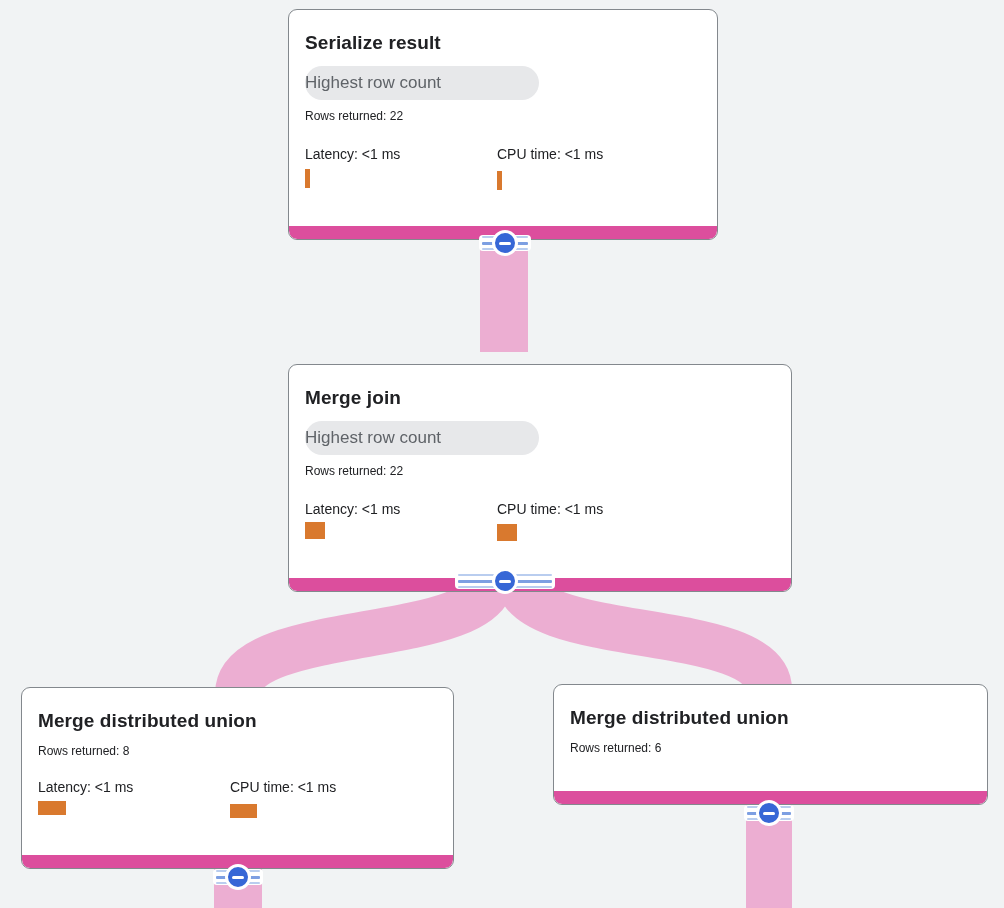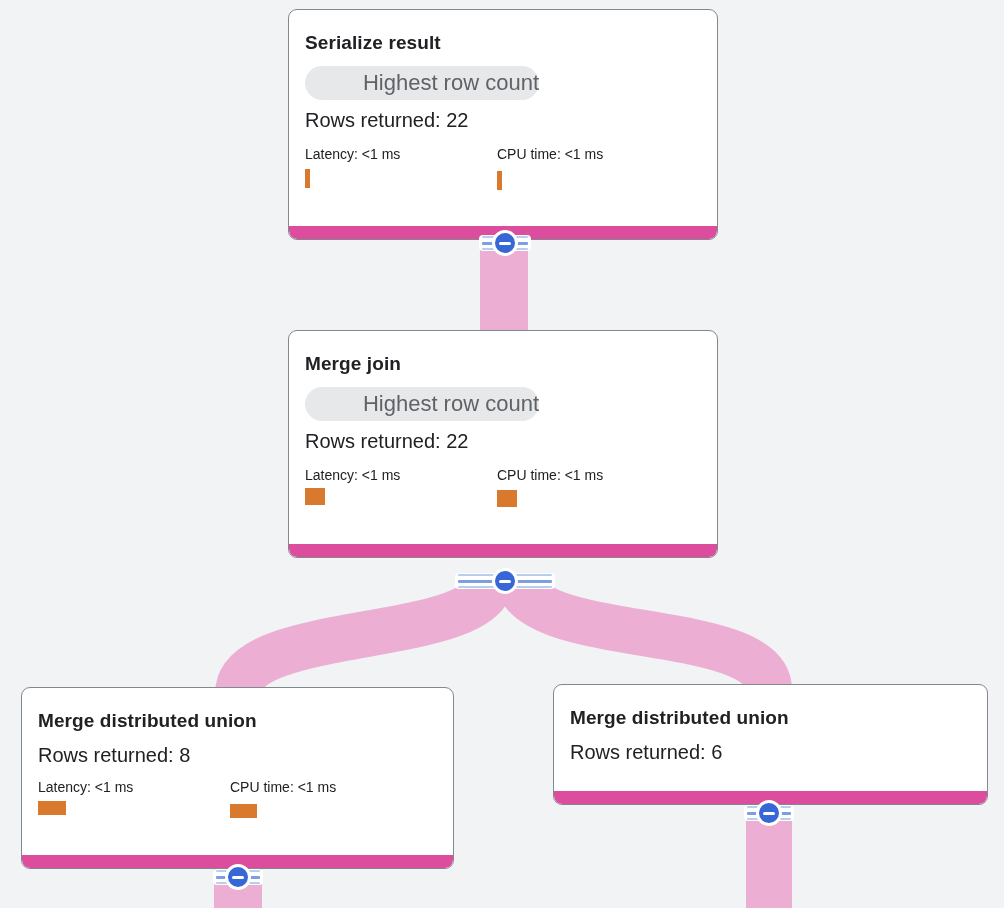--- a/index.html
+++ b/index.html
@@ -38,23 +38,23 @@
   .card-title{
     position:absolute;left:16px;top:22px;
     font-size:19px;font-weight:700;letter-spacing:.1px;
     color:var(--title-text);
   }
   .badge{
     position:absolute;left:16px;top:56px;
     width:234px;height:34px;border-radius:17px;
     background:var(--badge-bg);
     color:var(--badge-text);
-    font-size:22px;line-height:34px;text-align:right;
+    font-size:17px;line-height:34px;text-align:left;
   }
-  .rows-line{position:absolute;left:16px;font-size:20px;color:var(--body-text);}
+  .rows-line{position:absolute;left:16px;font-size:12px;color:var(--body-text);}
   .metric-label{position:absolute;font-size:14px;color:var(--body-text);}
   .metric-bar{position:absolute;background:var(--metric-bar);}
   .card-footer{
     position:absolute;left:0;right:0;bottom:0;height:13px;
     background:var(--accent-bar);
     border-radius:0 0 8px 8px;
   }
 
   .handle{
     position:absolute;height:16px;
@@ -95,21 +95,21 @@
     <div class="card-title">Serialize result</div>
     <div class="badge">Highest row count</div>
     <div class="rows-line" style="top:99px;">Rows returned: 22</div>
     <div class="metric-label" style="left:16px;top:136px;">Latency: &lt;1 ms</div>
     <div class="metric-label" style="left:208px;top:136px;">CPU time: &lt;1 ms</div>
     <div class="metric-bar" style="left:16px;top:159px;width:5px;height:19px"></div>
     <div class="metric-bar" style="left:208px;top:161px;width:5px;height:19px"></div>
     <div class="card-footer"></div>
   </div>
 
-  <div class="card" style="left:288px;top:330px;width:430px;height:228px;">
+  <div class="card" style="left:288px;top:364px;width:504px;height:228px;">
     <div class="card-title">Merge join</div>
     <div class="badge">Highest row count</div>
     <div class="rows-line" style="top:99px;">Rows returned: 22</div>
     <div class="metric-label" style="left:16px;top:136px;">Latency: &lt;1 ms</div>
     <div class="metric-label" style="left:208px;top:136px;">CPU time: &lt;1 ms</div>
     <div class="metric-bar" style="left:16px;top:157px;width:20px;height:17px"></div>
     <div class="metric-bar" style="left:208px;top:159px;width:20px;height:17px"></div>
     <div class="card-footer"></div>
   </div>
 

